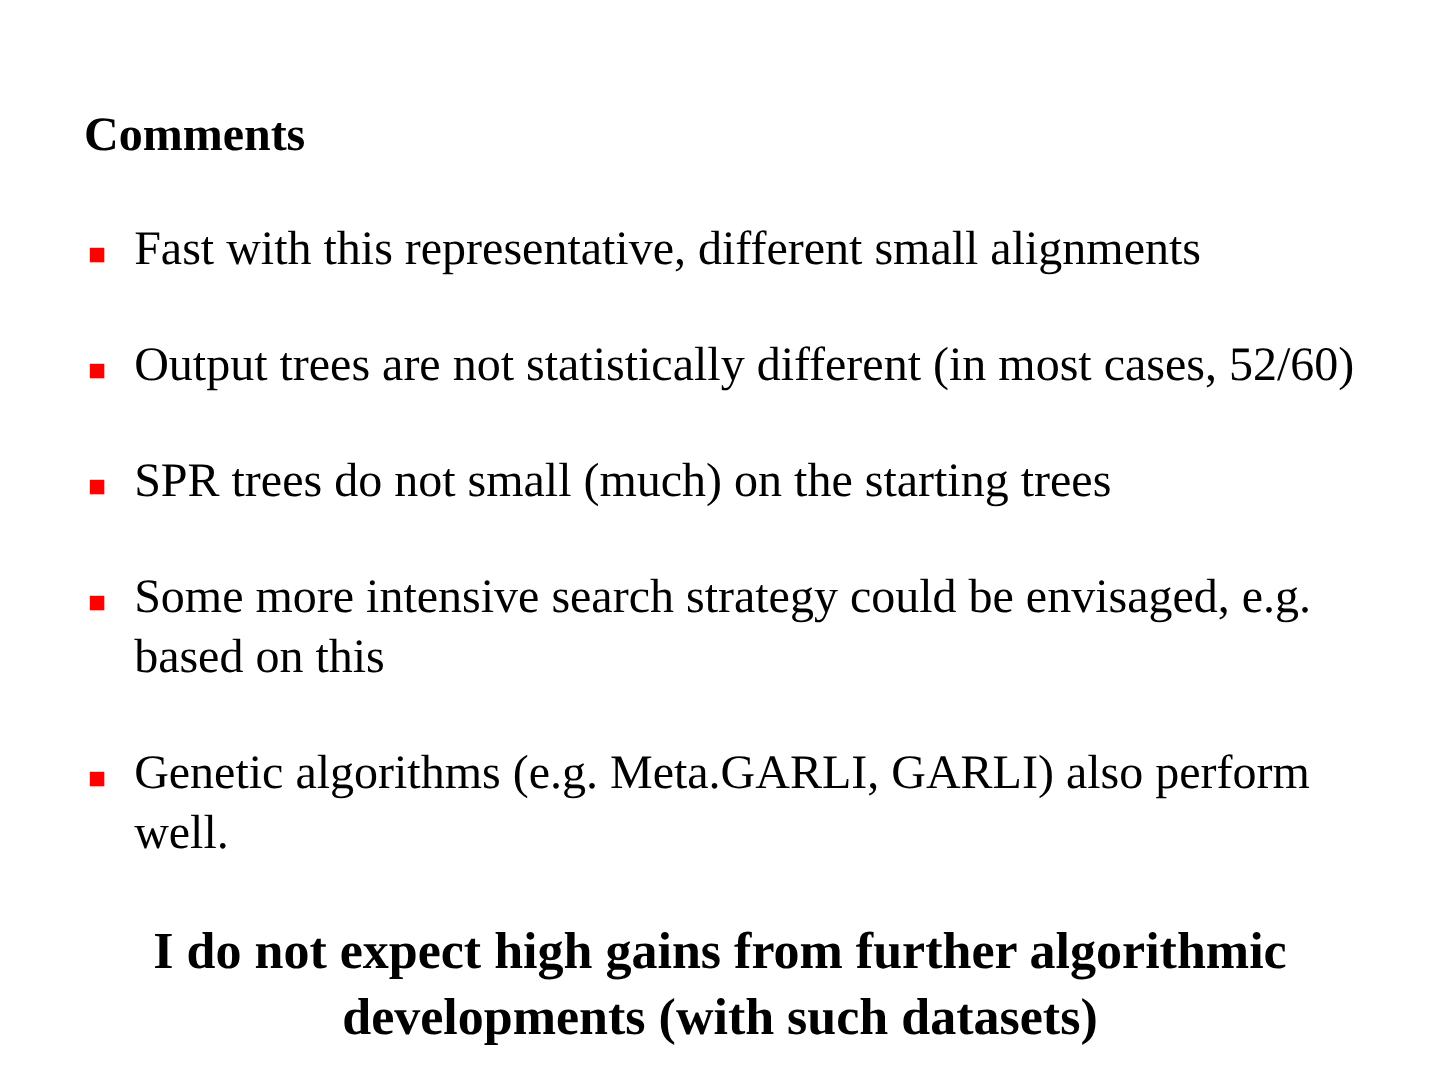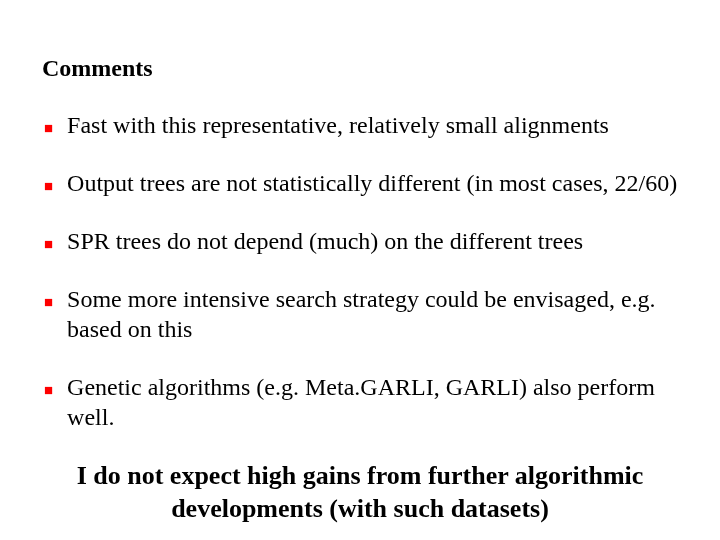--- a/index.html
+++ b/index.html
@@ -54,31 +54,31 @@
 </style>
 </head>
 <body>
 
 <div class="slide">
 
   <div class="title">Comments</div>
 
   <div class="bullet-row">
     <span class="bullet-marker">■</span>
-    <span class="bullet-text">Fast with this representative, relatively small alignments</span>
+    <span class="bullet-text">Fast with this representative, different small alignments</span>
   </div>
 
   <div class="bullet-row">
     <span class="bullet-marker">■</span>
-    <span class="bullet-text">Output trees are not statistically different (in most cases, 22/60)</span>
+    <span class="bullet-text">Output trees are not statistically different (in most cases, 52/60)</span>
   </div>
 
   <div class="bullet-row">
     <span class="bullet-marker">■</span>
-    <span class="bullet-text">SPR trees do not depend (much) on the different trees</span>
+    <span class="bullet-text">SPR trees do not small (much) on the starting trees</span>
   </div>
 
   <div class="bullet-row">
     <span class="bullet-marker">■</span>
     <span class="bullet-text">Some more intensive search strategy could be envisaged, e.g. based on this</span>
   </div>
 
   <div class="bullet-row">
     <span class="bullet-marker">■</span>
     <span class="bullet-text">Genetic algorithms (e.g. Meta.GARLI, GARLI) also perform well.</span>

